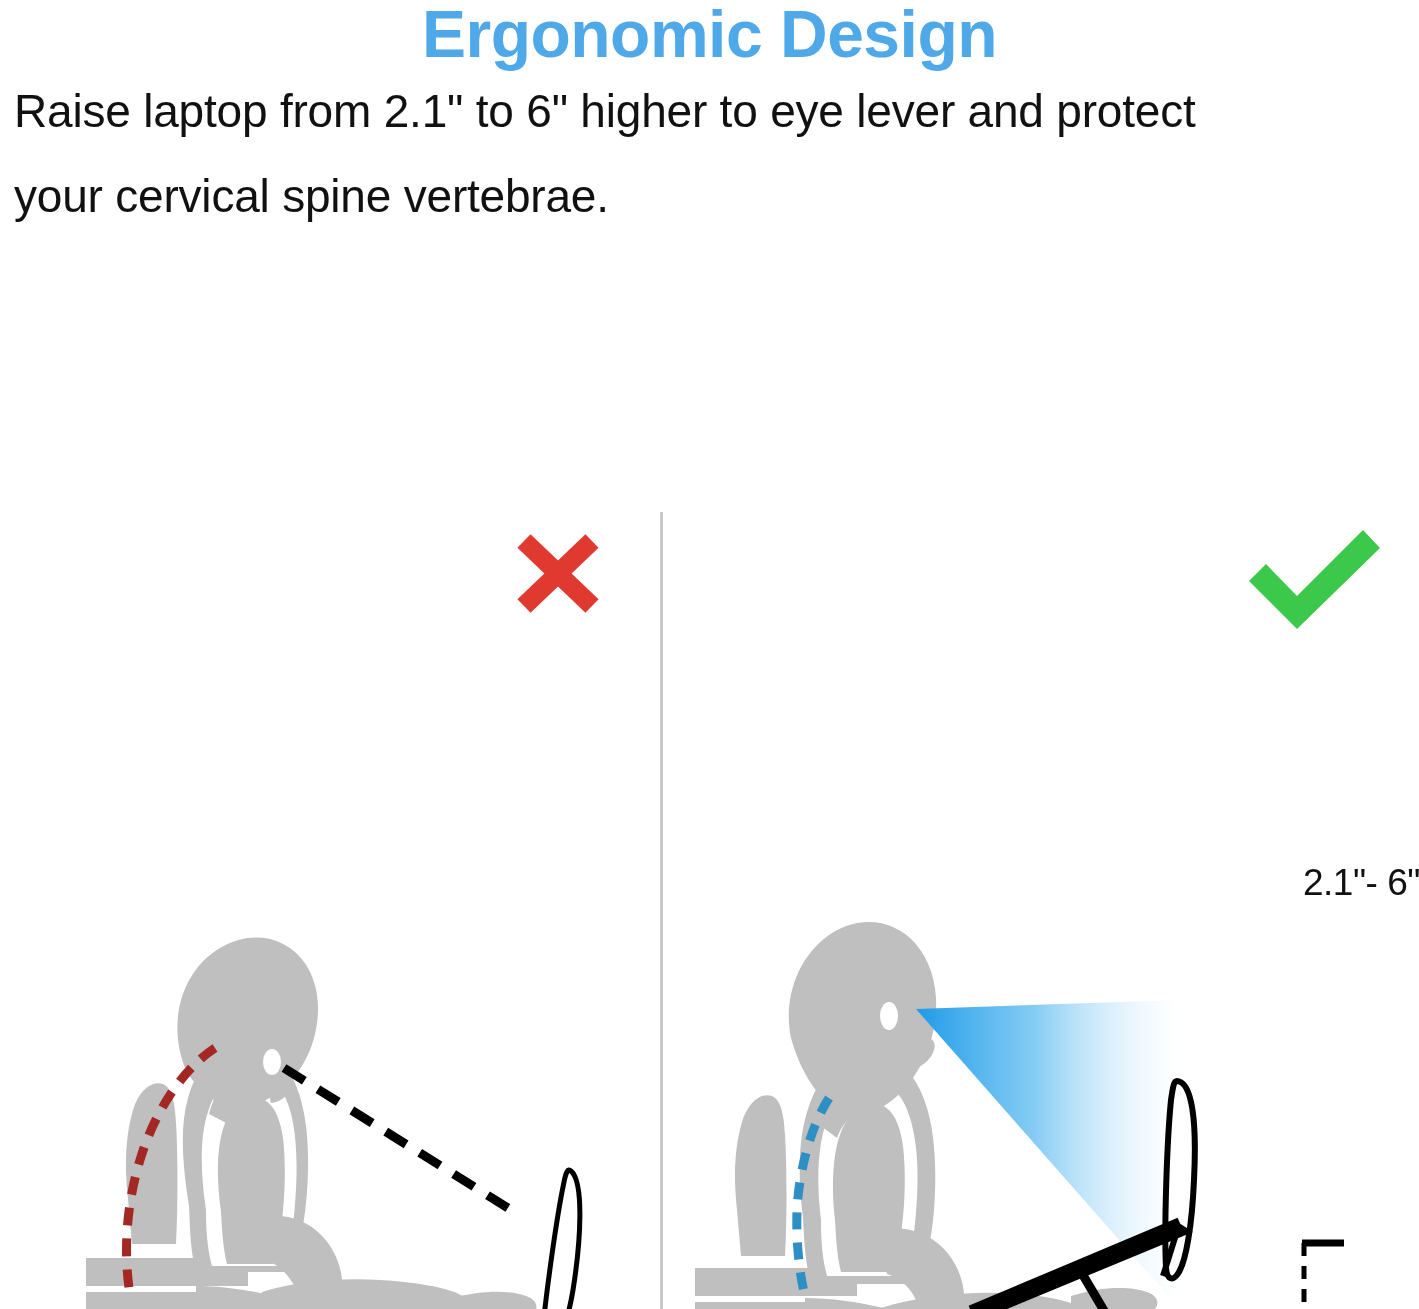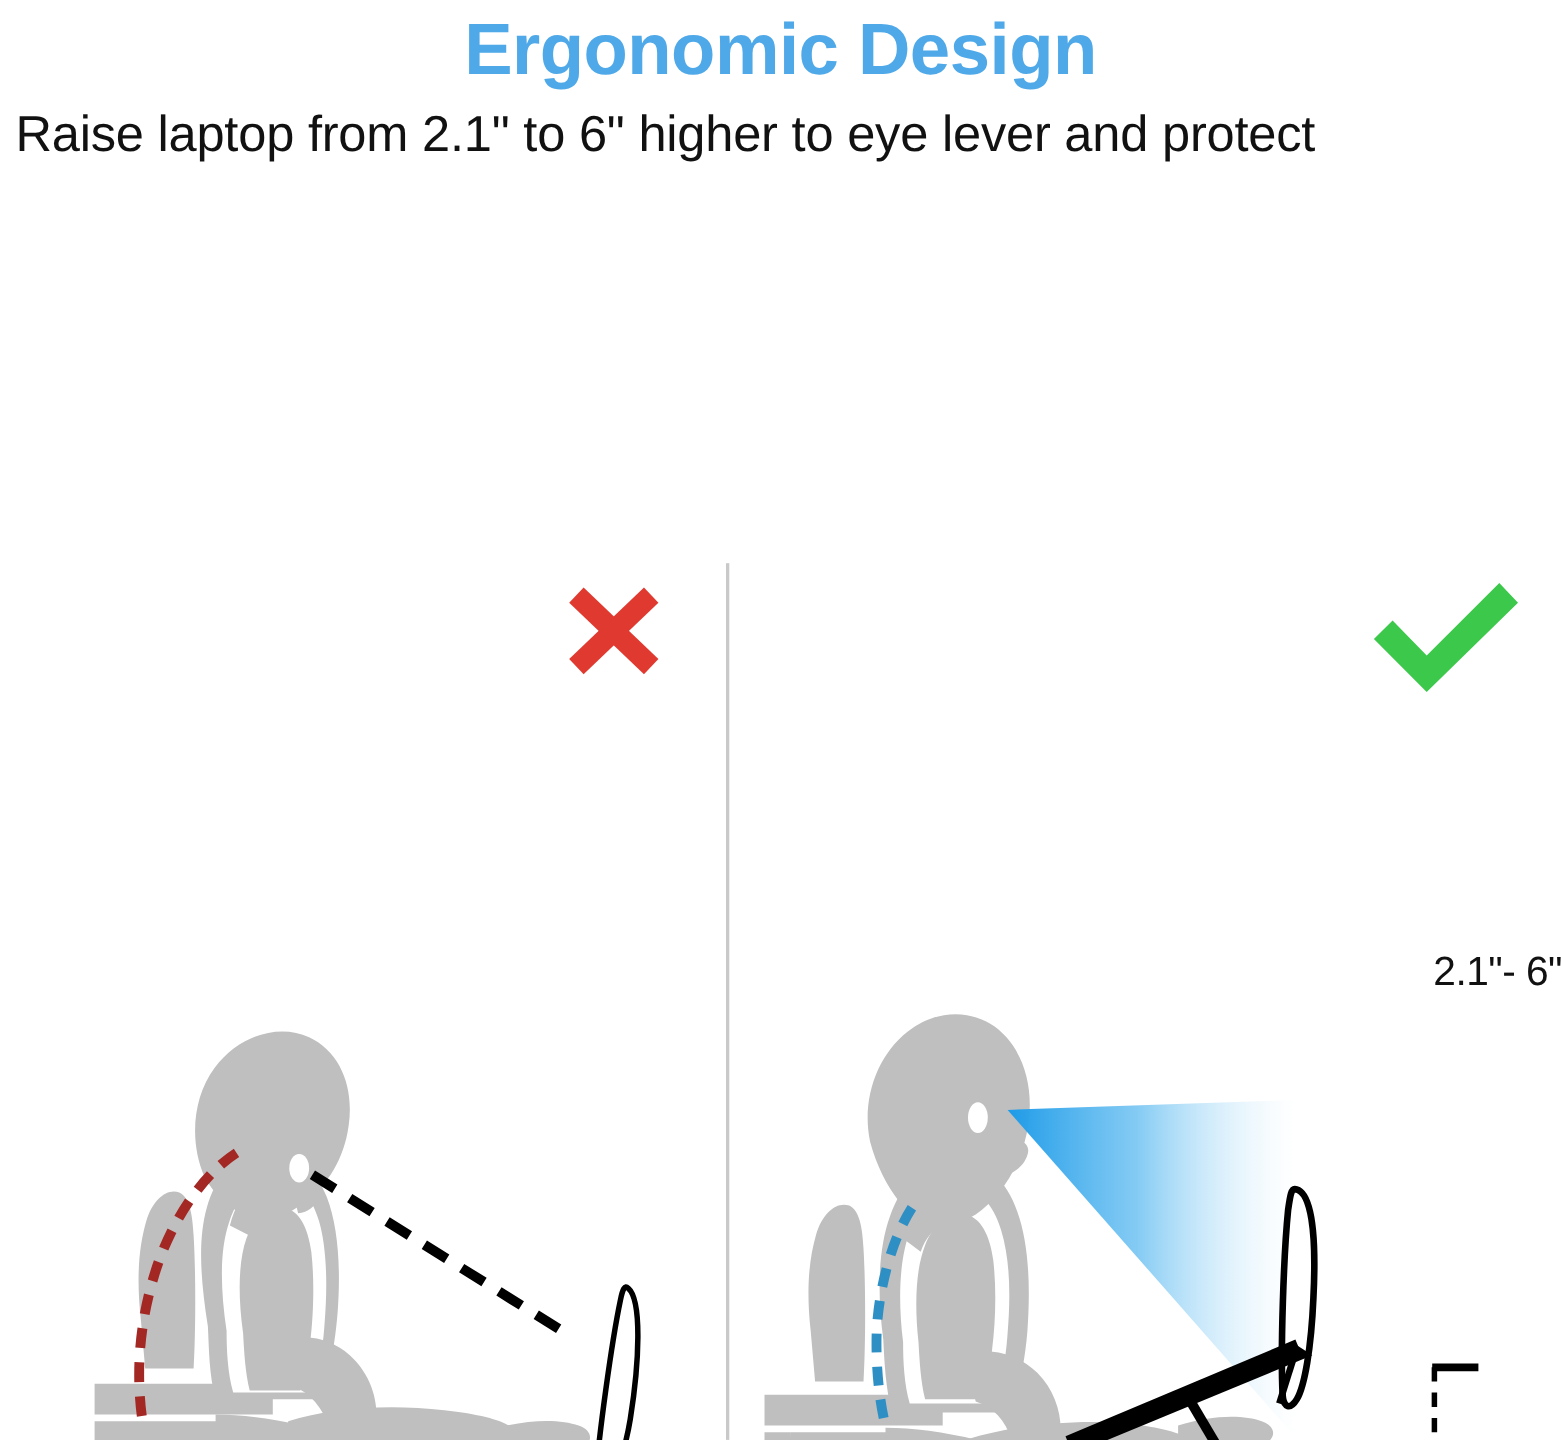--- a/index.html
+++ b/index.html
@@ -22,21 +22,21 @@
     left: 0;
     width: 1419px;
   }
   .title {
     text-align: center;
     font-size: 66px;
     font-weight: bold;
     line-height: 1.05;
     letter-spacing: -0.5px;
     color: #4FA9E8;
-    padding-top: 10px;
+    padding-top: 0;
     white-space: nowrap;
   }
   .subtitle {
     margin: 0;
     padding: 0 40px 0 14px;
     font-size: 46px;
     line-height: 1.85;
     color: #111111;
     font-weight: 400;
     letter-spacing: -0.2px;
@@ -82,20 +82,21 @@
     font-family: "Liberation Sans", "DejaVu Sans", sans-serif;
   }
 </style>
 </head>
 <body>
 
 <div class="header">
   <div class="title">Ergonomic Design</div>
   <div class="subtitle">
     <span class="subtitle-line">Raise laptop from 2.1" to 6" higher to eye lever and protect</span>
+    <span class="subtitle-line">your cervical spine vertebrae.</span>
   </div>
 </div>
 
 <div class="panels">
 
   <div class="divider"></div>
 
   <div class="panel panel-left">
     <svg width="661" height="889" viewBox="0 0 661 889" xmlns="http://www.w3.org/2000/svg">
 

